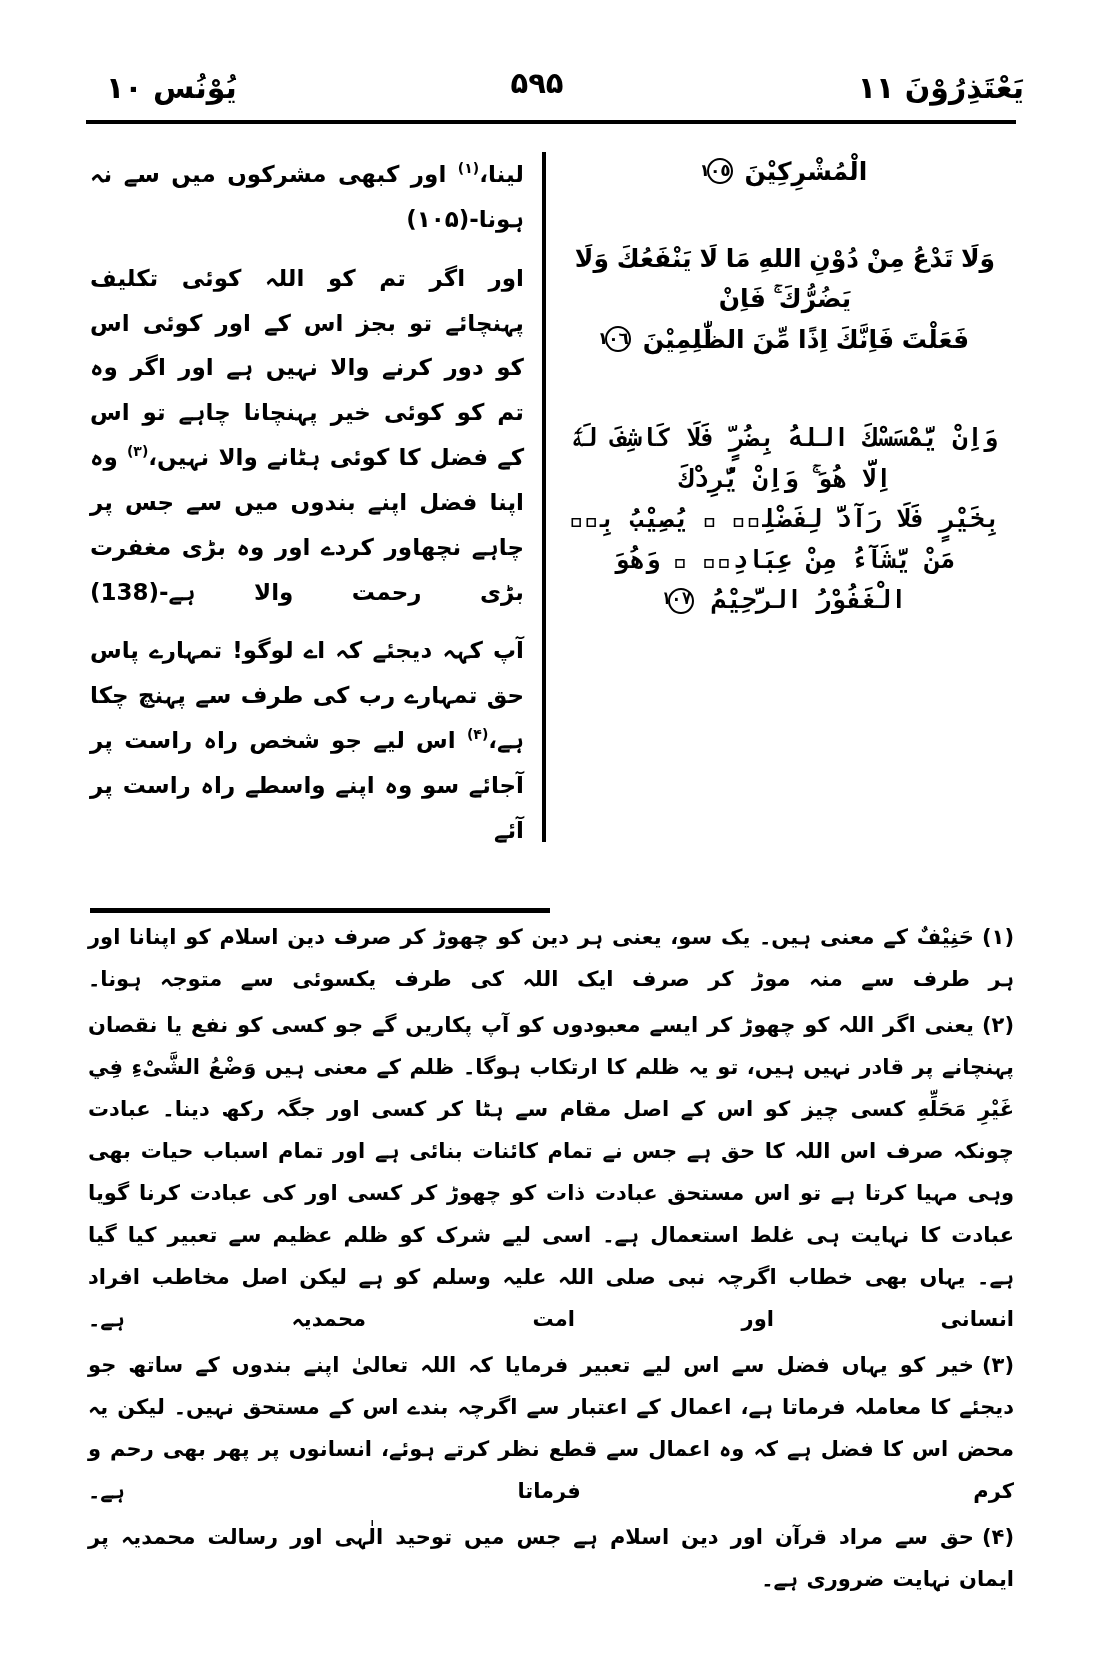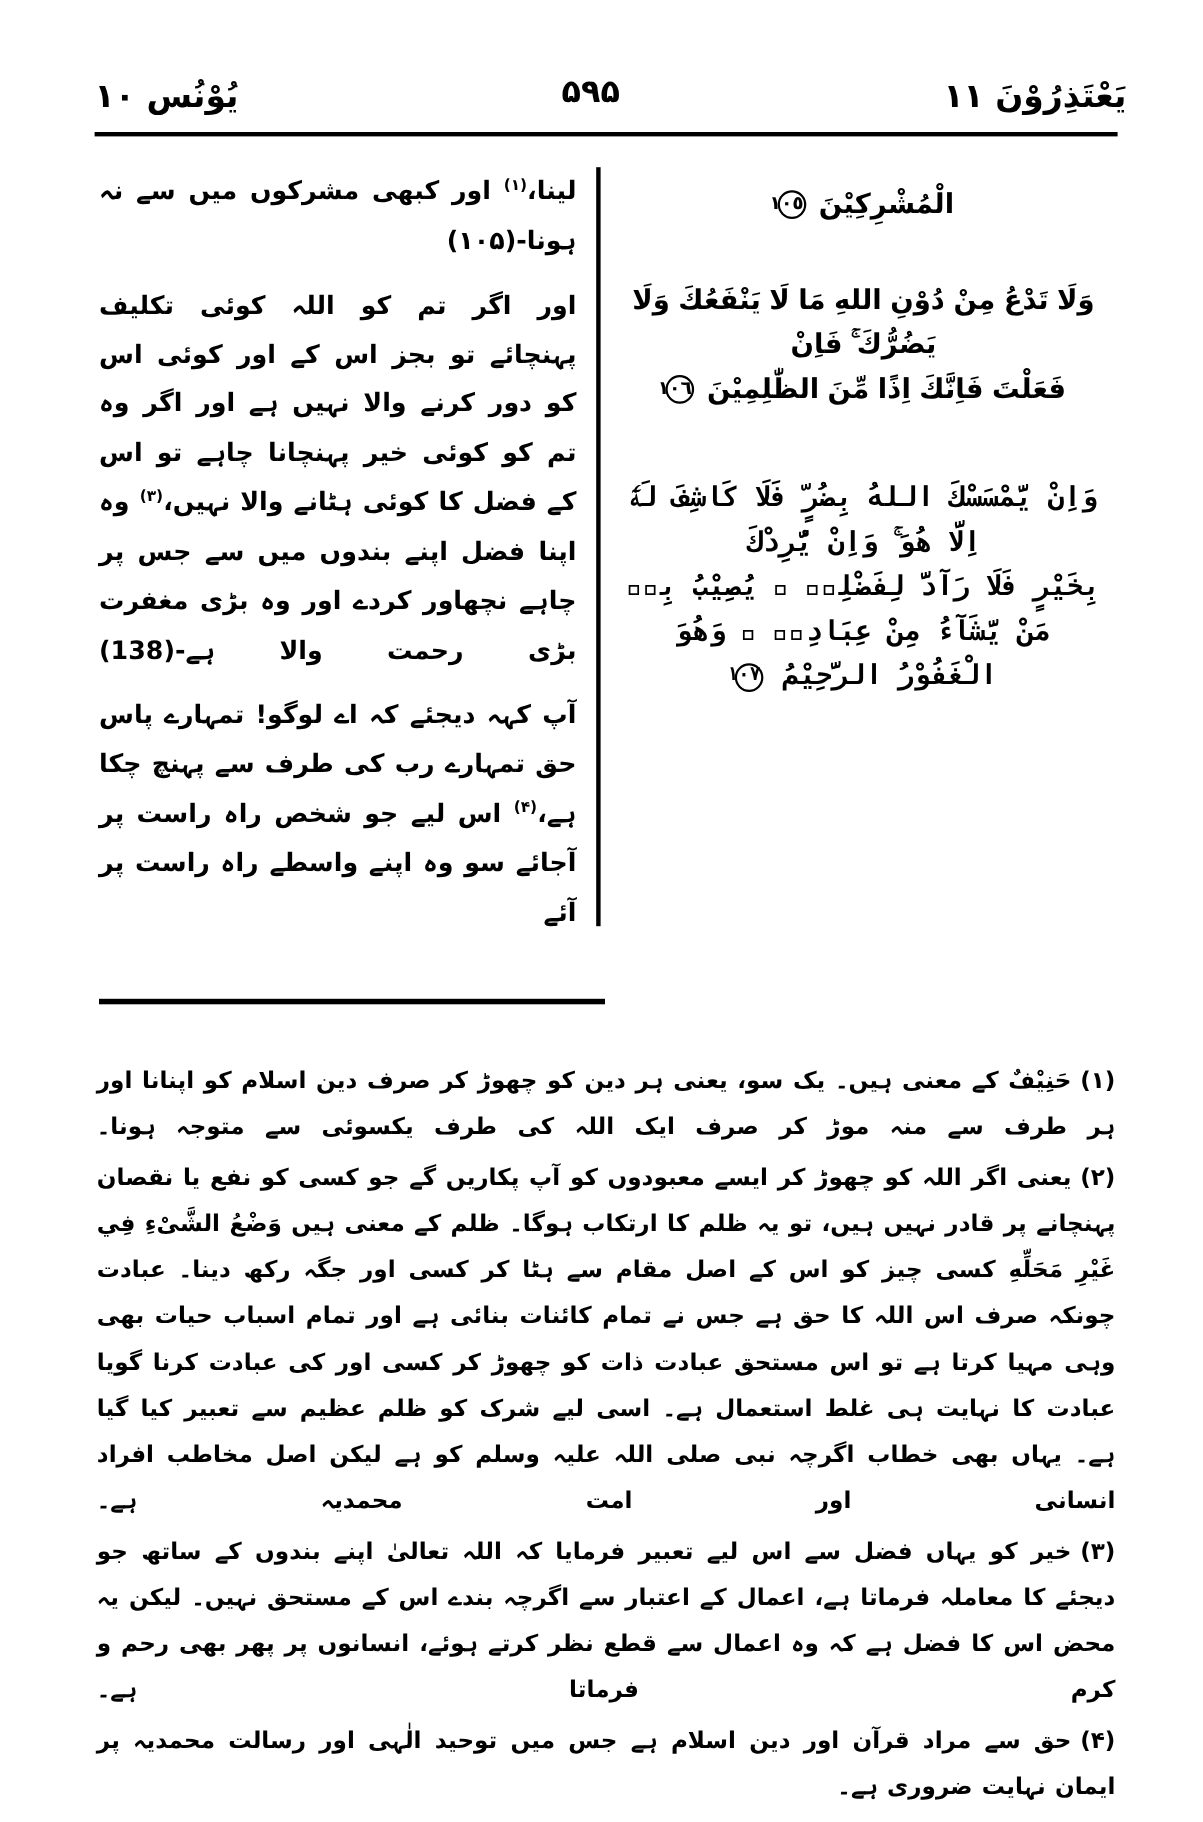--- a/index.html
+++ b/index.html
@@ -35,21 +35,21 @@
     direction: rtl;
   }
   .header-part {
     font-family: "DejaVu Sans", sans-serif;
     font-size: 30px;
     font-weight: 700;
     line-height: 1.1;
     white-space: nowrap;
     letter-spacing: 0.5px;
   }
-  .header-sura { text-align: left; }
+  .header-sura { text-align: left; margin-left: 20px; }
   .header-ruku { text-align: right; margin-left: 29px; }
   .header-page {
     font-size: 29px;
     font-weight: 700;
     position: absolute;
     left: 50%;
     transform: translateX(-50%) translateX(-10px);
     top: 6px;
   }
 
@@ -103,21 +103,21 @@
   .ayah-block {
     font-family: "DejaVu Sans", sans-serif;
     font-size: 25px;
     font-weight: 700;
     line-height: 1.62;
     text-align: center;
     direction: rtl;
     word-spacing: -1px;
     letter-spacing: 0px;
   }
-  .ayah-block.b1 { margin: 18px 0 0 0; }
+  .ayah-block.b1 { margin: 4px 0 0 0; }
   .ayah-block.b2 { margin: 46px 0 0 0; }
   .ayah-block.b3 { margin: 118px 0 0 0; }
 
   .ayah-end {
     display: inline-block;
     font-size: 17px;
     font-weight: 700;
     border: 2px solid #000;
     border-radius: 50%;
     width: 22px;
@@ -153,21 +153,21 @@
     top: 908px;
     left: 90px;
     width: 460px;
     height: 5px;
     background: #000;
   }
 
   
   .footnotes {
     position: absolute;
-    top: 961px;
+    top: 916px;
     left: 88px;
     width: 926px;
     direction: rtl;
   }
   .footnote {
     font-family: "DejaVu Sans", sans-serif;
     font-size: 21px;
     font-weight: 600;
     line-height: 2.0;
     direction: rtl;

